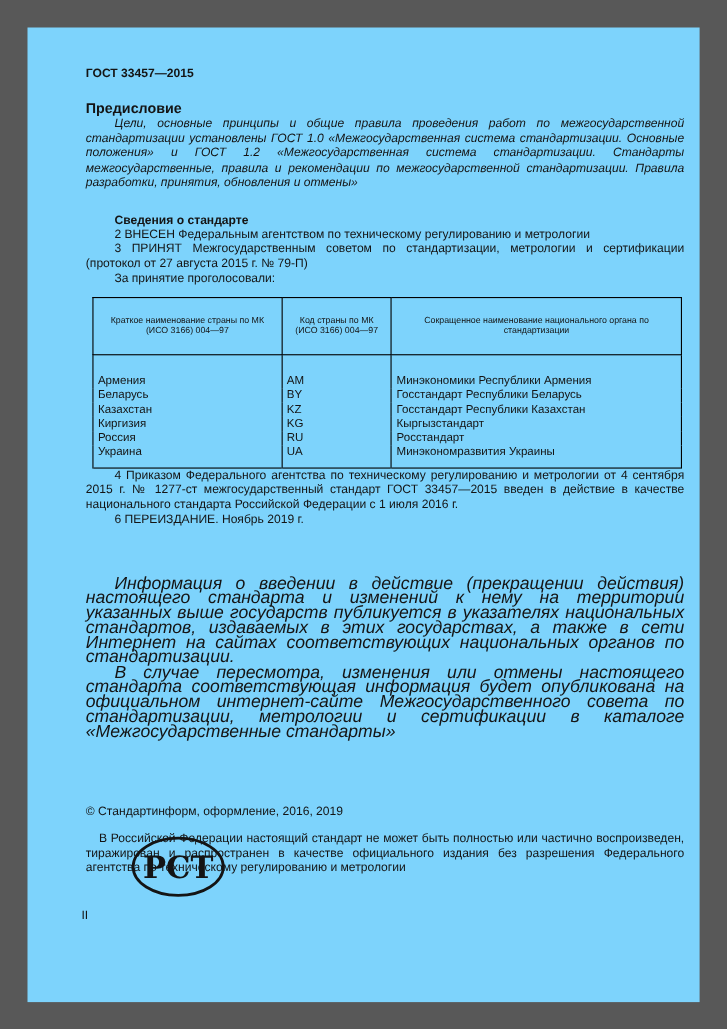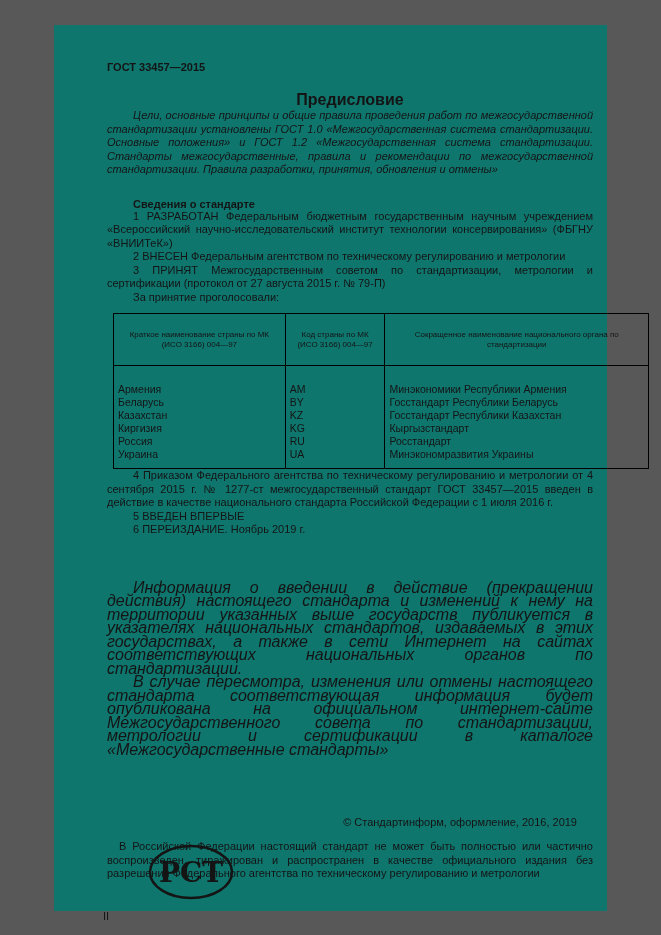--- a/index.html
+++ b/index.html
@@ -11,36 +11,35 @@
     color: #141414;
   }
   .viewport {
     width: 661px;
     height: 935px;
     background: #585858;
     margin: 0 auto;
     overflow: hidden;
   }
   .page {
-    width: 553px;
+    width: 611px;
     height: 886px;
     margin: 25px auto 0 auto;
-    background: #0f766e;
+    background: #7dd3fc;
     padding: 36px 14px 16px 53px;
     position: relative;
   }
   .doc-number {
     font-size: 11px;
     font-weight: bold;
     margin: 0;
   }
   .title {
-    text-align: center;
     font-weight: bold;
-    font-size: 16px;
+    font-size: 13px;
     margin: 18px 0 0 0;
   }
   p.body-par {
     margin: 0;
     font-size: 11px;
     line-height: 13.5px;
     text-align: justify;
   }
   .indent { text-indent: 26px; }
   .mt-intro   { margin-top: 13px; font-style: italic; }
@@ -85,23 +84,23 @@
   .notes { margin-top: 44px; }
   .note-par {
     font-style: italic;
     margin: 0;
     font-size: 16px;
     line-height: 13.5px;
     text-align: justify;
     text-indent: 26px;
   }
   .copyright {
-    margin: 60px 16px 0 0;
-    font-size: 11px;
-    text-align: right;
+    margin: 60px 0 0 0;
+    font-size: 11px;
+    text-align: left;
   }
   .bottom-block {
     position: relative;
     margin-top: 12px;
     min-height: 62px;
   }
   .logo {
     position: absolute;
     left: 40px;
     top: 2px;
@@ -122,21 +121,20 @@
   <div class="page">
 
     <p class="doc-number">ГОСТ 33457—2015</p>
 
     <h1 class="title">Предисловие</h1>
 
     <p class="body-par indent mt-intro">Цели, основные принципы и общие правила проведения работ по межгосударственной стандартизации установлены ГОСТ 1.0 «Межгосударственная система стандартизации. Основные положения» и ГОСТ 1.2 «Межгосударственная система стандартизации. Стандарты межгосударственные, правила и рекомендации по межгосударственной стандартизации. Правила разработки, принятия, обновления и отмены»</p>
 
     <p class="info-heading">Сведения о стандарте</p>
 
-    <p class="body-par indent mt-item">1 РАЗРАБОТАН Федеральным бюджетным государственным научным учреждением «Всероссийский научно-исследовательский институт технологии консервирования» (ФБГНУ «ВНИИТеК»)</p>
     <p class="body-par indent mt-item">2 ВНЕСЕН Федеральным агентством по техническому регулированию и метрологии</p>
     <p class="body-par indent mt-item">3 ПРИНЯТ Межгосударственным советом по стандартизации, метрологии и сертификации (протокол от 27 августа 2015 г. № 79-П)</p>
 
     <p class="body-par indent mt-vote">За принятие проголосовали:</p>
 
     <table class="vote-table">
       <thead>
         <tr>
           <th>Краткое наименование страны по МК (ИСО 3166) 004—97</th>
           <th>Код страны по МК (ИСО 3166) 004—97</th>
@@ -172,21 +170,20 @@
         <tr class="row-last">
           <td class="col-country">Украина</td>
           <td class="col-code">UA</td>
           <td class="col-org">Минэкономразвития Украины</td>
         </tr>
       </tbody>
     </table>
 
     <p class="body-par indent mt-vote">4 Приказом Федерального агентства по техническому регулированию и метрологии от 4 сентября 2015 г. № 1277-ст межгосударственный стандарт ГОСТ 33457—2015 введен в действие в качестве национального стандарта Российской Федерации с 1 июля 2016 г.</p>
 
-    <p class="body-par indent mt-heading">5 ВВЕДЕН ВПЕРВЫЕ</p>
     <p class="body-par indent mt-item">6 ПЕРЕИЗДАНИЕ. Ноябрь 2019 г.</p>
 
     <div class="notes">
       <p class="note-par">Информация о введении в действие (прекращении действия) настоящего стандарта и изменений к нему на территории указанных выше государств публикуется в указателях национальных стандартов, издаваемых в этих государствах, а также в сети Интернет на сайтах соответствующих национальных органов по стандартизации.</p>
       <p class="note-par">В случае пересмотра, изменения или отмены настоящего стандарта соответствующая информация будет опубликована на официальном интернет-сайте Межгосударственного совета по стандартизации, метрологии и сертификации в каталоге «Межгосударственные стандарты»</p>
     </div>
 
     <p class="copyright">© Стандартинформ, оформление, 2016, 2019</p>
 
     <div class="bottom-block">

